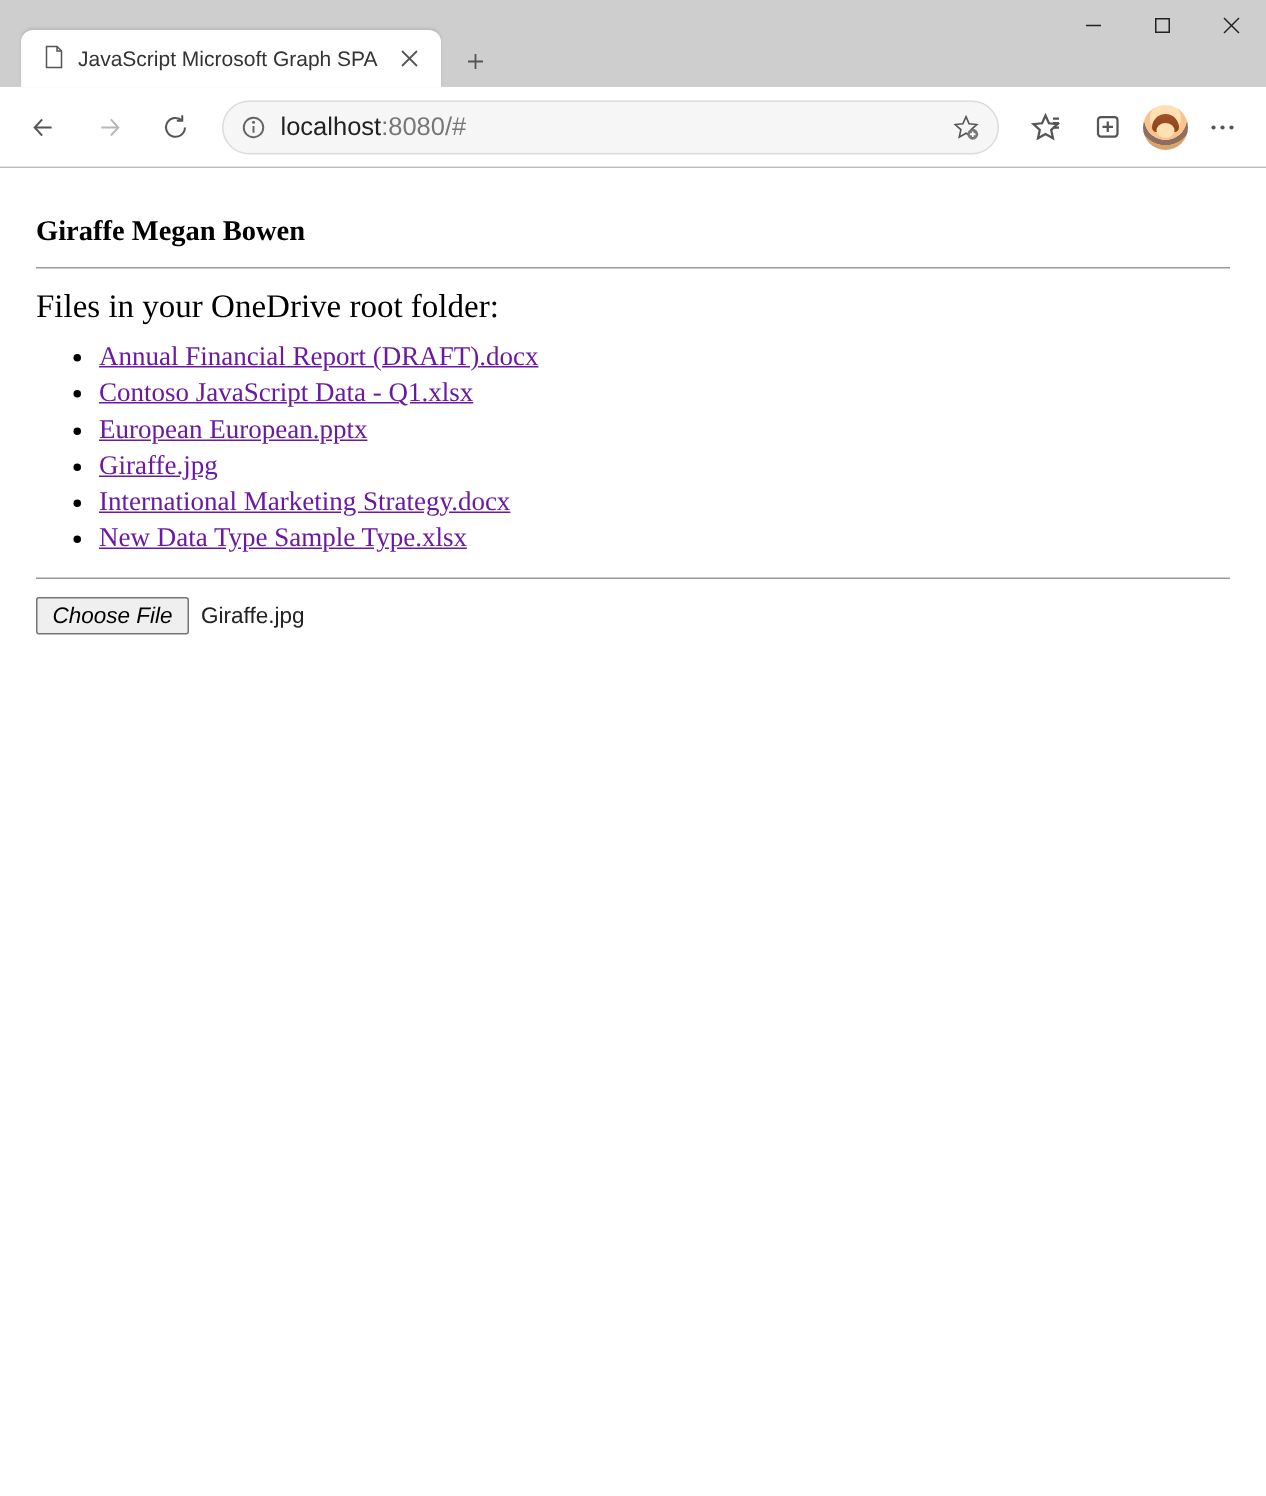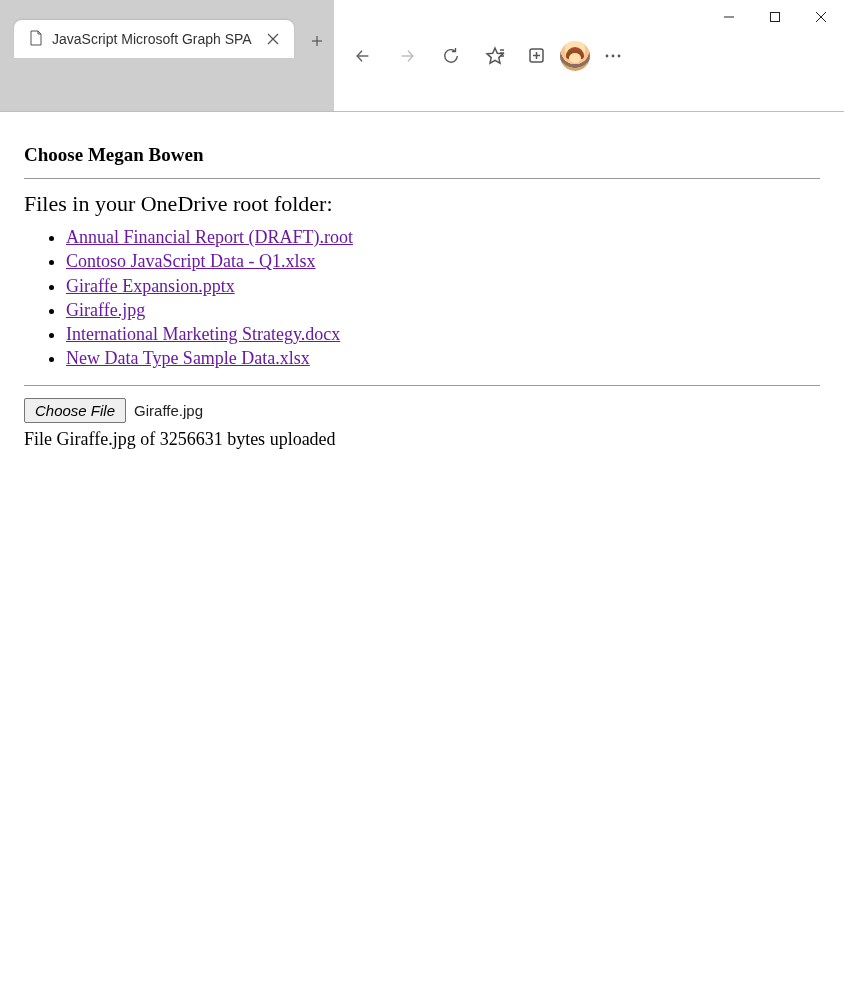--- a/index.html
+++ b/index.html
@@ -10,20 +10,21 @@
     background: #fff;
     font-family: "Segoe UI", Arial, sans-serif;
     box-shadow: 0 0 0 1px #ccc;
   }
 
   
   .browser-chrome {
     background: #cecece;
     height: 112px;
     display: flex;
+    flex-direction: column;
     border-bottom: 1px solid #bdbdbd;
     position: relative;
   }
   .window-controls {
     position: absolute;
     top: 0;
     right: 0;
     display: flex;
     height: 40px;
   }
@@ -256,20 +257,40 @@
           <polyline points="11,4 16.5,10 11,16"></polyline>
         </svg>
     </div>
     <div class="nav-btn">
       <svg viewBox="0 0 20 20">
           <path d="M15 5a7 7 0 1 0 2 5"></path>
           <polyline points="15,1 15,5 11,5"></polyline>
         </svg>
     </div>
 
+    <div class="addrbar">
+      <span class="site-info">
+        <svg viewBox="0 0 16 16">
+            <circle cx="8" cy="8" r="6.5"></circle>
+            <line x1="8" y1="4.5" x2="8" y2="4.5" stroke-linecap="round" stroke-width="2"></line>
+            <line x1="8" y1="7" x2="8" y2="11.5"></line>
+          </svg>
+      </span>
+      <span class="url-text">
+        <span class="url-host">localhost</span><span>:8080/#</span>
+      </span>
+      <span class="addr-right star-plus">
+        <svg viewBox="0 0 20 20">
+          <polygon points="10,2 12.3,7.2 18,7.8 13.8,11.6 15,17.2 10,14.3 5,17.2 6.2,11.6 2,7.8 7.7,7.2"></polygon>
+          <circle cx="15" cy="15" r="4" fill="#777" stroke="none"></circle>
+          <line x1="15" y1="13" x2="15" y2="17" stroke="#fff" stroke-width="1.3"></line>
+          <line x1="13" y1="15" x2="17" y2="15" stroke="#fff" stroke-width="1.3"></line>
+        </svg>
+      </span>
+    </div>
 
     <div class="right-icons">
       <div class="nav-btn">
         <svg viewBox="0 0 20 20">
             <polygon points="10,2 12.3,7.2 18,7.8 13.8,11.6 15,17.2 10,14.3 5,17.2 6.2,11.6 2,7.8 7.7,7.2"></polygon>
             <line x1="15" y1="4" x2="19" y2="4"></line>
             <line x1="15" y1="7" x2="19" y2="7"></line>
             <line x1="15" y1="10" x2="19" y2="10"></line>
           </svg>
       </div>
@@ -287,36 +308,35 @@
             <circle cx="10" cy="10" r="1.4" fill="#555" stroke="none"></circle>
             <circle cx="16" cy="10" r="1.4" fill="#555" stroke="none"></circle>
           </svg>
       </div>
     </div>
   </div>
 </div>
 
 <div class="page">
   <div class="welcome">
-    <span>Choose </span><span>Megan Bowen</span>
+    <span>Giraffe </span><span>Megan Bowen</span>
   </div>
 
   <hr class="sep">
 
   <div class="files-heading">Files in your OneDrive root folder:</div>
 
   <ul class="filelist">
-    <li><a href="#">Annual Financial Report (DRAFT).root</a></li>
+    <li><a href="#">Annual Financial Report (DRAFT).docx</a></li>
     <li><a href="#">Contoso JavaScript Data - Q1.xlsx</a></li>
-    <li><a href="#">Giraffe Expansion.pptx</a></li>
+    <li><a href="#">European European.pptx</a></li>
     <li><a href="#">Giraffe.jpg</a></li>
     <li><a href="#">International Marketing Strategy.docx</a></li>
-    <li><a href="#">New Data Type Sample Data.xlsx</a></li>
+    <li><a href="#">New Data Type Sample Type.xlsx</a></li>
   </ul>
 
   <hr class="sep">
 
   <div class="upload-row">
     <button class="choose-file-btn">Choose File</button>
     <span class="chosen-file">Giraffe.jpg</span>
   </div>
-  <div class="upload-status">File Giraffe.jpg of 3256631 bytes uploaded</div>
 </div>
 
 </body></html>

